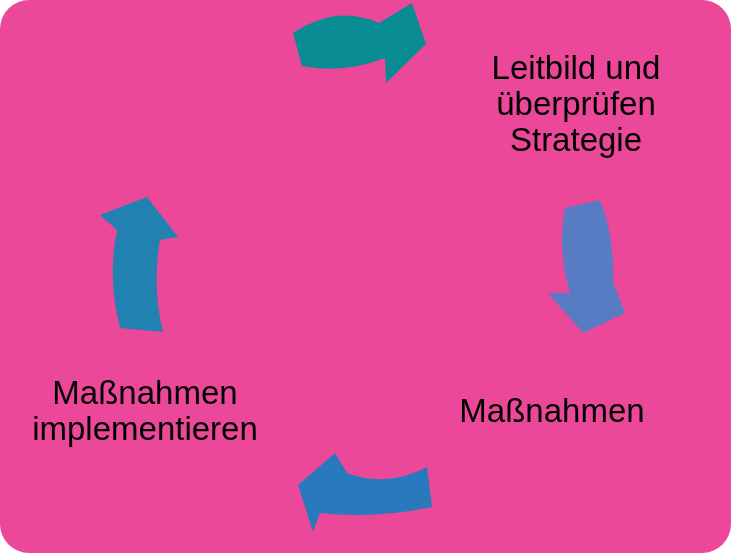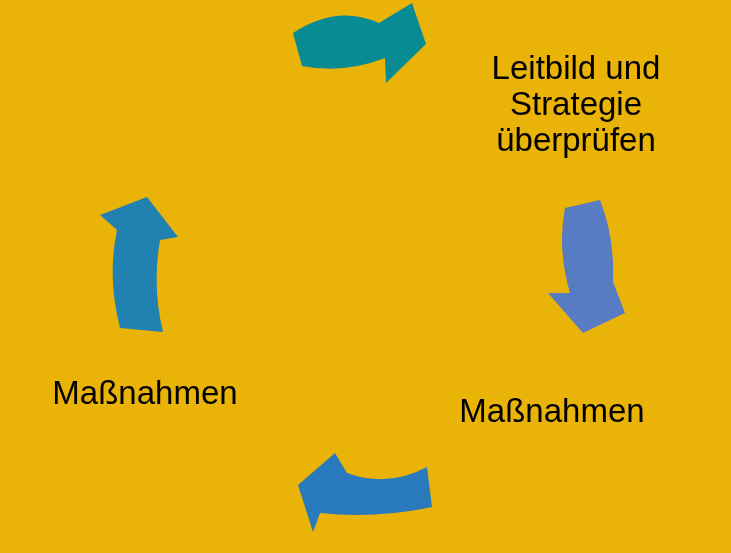--- a/index.html
+++ b/index.html
@@ -4,23 +4,24 @@
 <style>
   html, body {
     margin: 0;
     padding: 0;
     background: #ffffff;
   }
   .canvas {
     position: relative;
     width: 731px;
     height: 553px;
-    background: #eab308;
+    background: #ec4899;
     overflow: hidden;
     font-family: "Liberation Sans", sans-serif;
+    border-radius: 29px;
   }
   .arrow {
     position: absolute;
     display: block;
   }
   .arrow-top    { left: 289px; top: 0px;   width: 145px; height: 108px; }
   .arrow-right  { left: 543px; top: 196px; width: 88px;  height: 142px; }
   .arrow-bottom { left: 296px; top: 448px; width: 140px; height: 88px;  }
   .arrow-left   { left: 92px;  top: 192px; width: 92px;  height: 145px; }
   .label {
@@ -53,26 +54,27 @@
   <svg class="arrow arrow-bottom" viewBox="0 0 140 88" aria-hidden="true">
     <path d="M2 37 L39 5 L51 25 Q92 40 131 19 L136 59 Q80 71 24 65 L17 84 Z" fill="#2979bd"></path>
   </svg>
 
   <svg class="arrow arrow-left" viewBox="0 0 92 145" aria-hidden="true">
     <path d="M55 5 L86 45 L68 48 Q60 95 71 140 L28 136 Q15 86 25 38 L8 23 Z" fill="#2181b0"></path>
   </svg>
 
   <div class="label label-leitbild">
     <span class="line">Leitbild und</span>
+    <span class="line">überprüfen</span>
     <span class="line">Strategie</span>
-    <span class="line">überprüfen</span>
   </div>
 
   <div class="label label-definieren">
     <span class="line">Maßnahmen</span>
   </div>
 
   <div class="label label-implementieren">
     <span class="line">Maßnahmen</span>
+    <span class="line">implementieren</span>
   </div>
 
 
 </div>
 
 </body></html>

